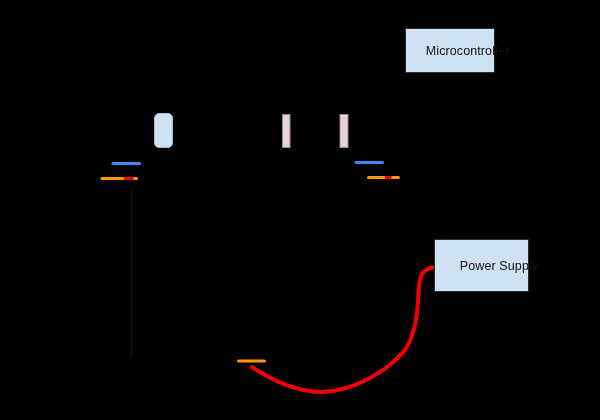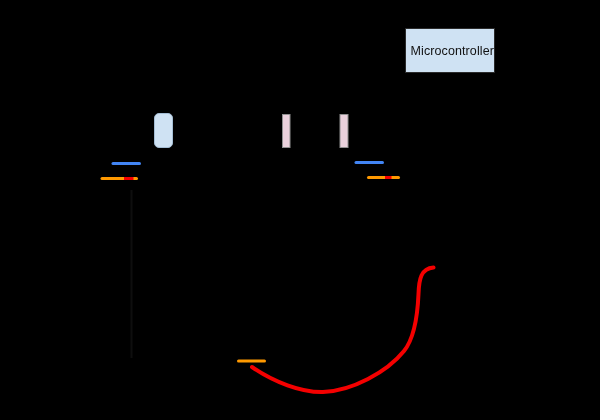--- a/index.html
+++ b/index.html
@@ -2,21 +2,21 @@
 <html style="--canvas_bg: #000000; --node_fill: #cfe2f3; --node_border: #2b2b2b; --label_text: #111111; --component_blue_fill: #cfe2f3; --component_blue_border: #a4bdd4; --component_pink_fill: #ead1dc; --component_pink_border: #8f8f8f; --wire_blue: #4285f4; --wire_orange: #ff9900; --wire_red: #f40000; --wire_faint: #0e0e0e;"><head>
 <meta charset="utf-8">
 <style>
   html,body{margin:0;padding:0;background:#000;}
   #stage{
     position:relative;width:600px;height:420px;background:var(--canvas_bg);
     overflow:hidden;font-family:"Liberation Sans", sans-serif;
   }
   #wires{position:absolute;left:0;top:0;}
   .node{
-    position:absolute;display:flex;align-items:center;justify-content:flex-end;
+    position:absolute;display:flex;align-items:center;justify-content:center;
     background:var(--node_fill);border:1.5px solid var(--node_border);
     box-sizing:border-box;
     padding-left:35px;
   }
   .node-label{
     font-size:12.5px;color:var(--label_text);white-space:nowrap;
     letter-spacing:0.1px;
   }
   #microcontroller-node{left:405px;top:28px;width:90px;height:45px;}
   #power-supply-node{left:434px;top:239px;width:95px;height:53px;}
@@ -49,14 +49,17 @@
              C 274 382 301 392.5 323 392
              C 352 391 387 372 404 351
              C 414.5 338 417.5 317 418.5 294
              C 419 279 421 268.5 433.5 267.5" fill="none" stroke-width="4" stroke-linecap="round" stroke-linejoin="round" stroke="#f40000"></path>
   </svg>
 
   <div class="node" id="microcontroller-node">
     <span class="node-label">Microcontroller</span>
   </div>
 
+  <div class="node" id="power-supply-node">
+    <span class="node-label">Power Supply</span>
+  </div>
 
 </div>
 
 </body></html>

